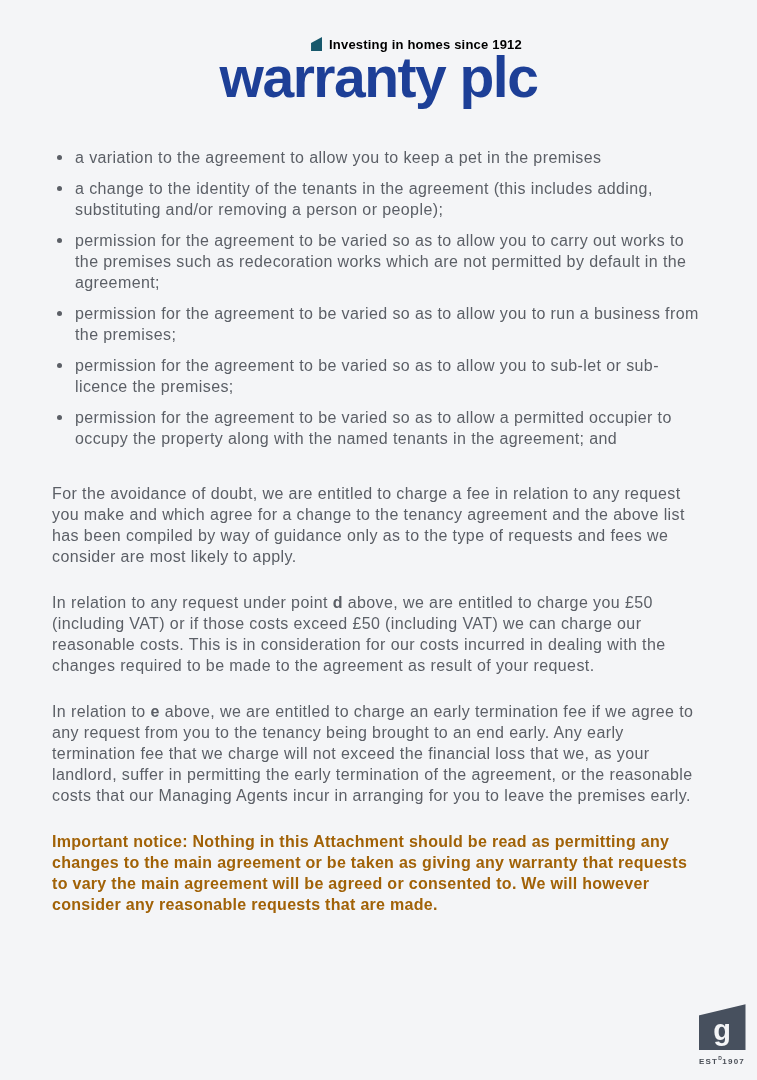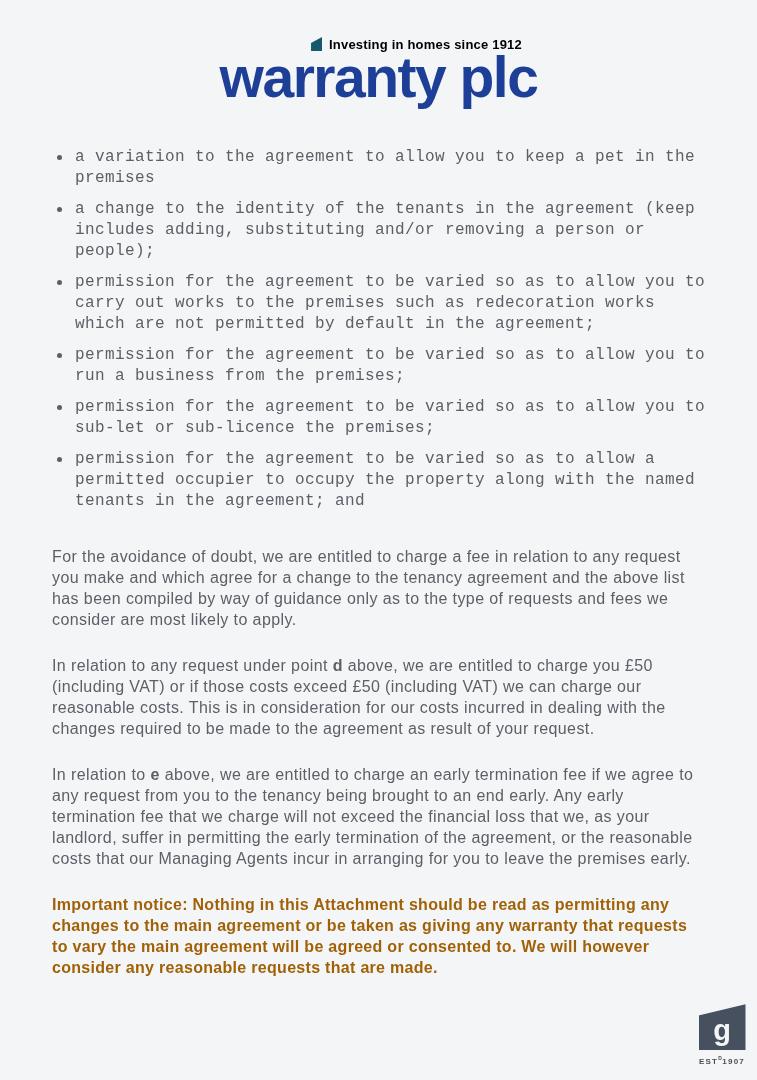--- a/index.html
+++ b/index.html
@@ -33,21 +33,21 @@
     margin-top: 2px;
   }
 
   
   .content {
     margin-top: 47px;
     padding-left: 52px; padding-right: 50px;
     color: #5b5f66;
     font-size: 16px; line-height: 21px; letter-spacing: 0.4px;
   }
-  ul.bullet-list { list-style: none; margin: 0; padding: 0 0 0 23px; font-family: Liberation Mono, monospace; }
+  ul.bullet-list { list-style: none; margin: 0; padding: 0 0 0 23px; }
   ul.bullet-list li {
     position: relative;
     margin-bottom: 10px;
     max-width: 634px;
   }
   ul.bullet-list li::before {
     content: "";
     position: absolute; left: -18px; top: 8px;
     width: 5px; height: 5px; border-radius: 50%;
     background: #5b5f66;
@@ -88,21 +88,21 @@
       <div class="flag-icon"></div>
       <div class="tagline">Investing in homes since 1912</div>
     </div>
     <div class="wordmark">warranty plc</div>
   </div>
 
   <div class="content">
 
     <ul class="bullet-list">
       <li>a variation to the agreement to allow you to keep a pet in the premises</li>
-      <li>a change to the identity of the tenants in the agreement (keep includes adding, substituting and/or removing a person or people);</li>
+      <li>a change to the identity of the tenants in the agreement (this includes adding, substituting and/or removing a person or people);</li>
       <li>permission for the agreement to be varied so as to allow you to carry out works to the premises such as redecoration works which are not permitted by default in the agreement;</li>
       <li>permission for the agreement to be varied so as to allow you to run a business from the premises;</li>
       <li>permission for the agreement to be varied so as to allow you to sub-let or sub-licence the premises;</li>
       <li>permission for the agreement to be varied so as to allow a permitted occupier to occupy the property along with the named tenants in the agreement; and</li>
     </ul>
 
     <p class="para para-first">For the avoidance of doubt, we are entitled to charge a fee in relation to any request you make and which agree for a change to the tenancy agreement and the above list has been compiled by way of guidance only as to the type of requests and fees we consider are most likely to apply.</p>
 
     <p class="para"><span>In relation to any request under point </span><span class="bold-inline">d</span><span> above, we are entitled to charge you £50 (including VAT) or if those costs exceed £50 (including VAT) we can charge our reasonable costs. This is in consideration for our costs incurred in dealing with the changes required to be made to the agreement as result of your request.</span></p>
 

